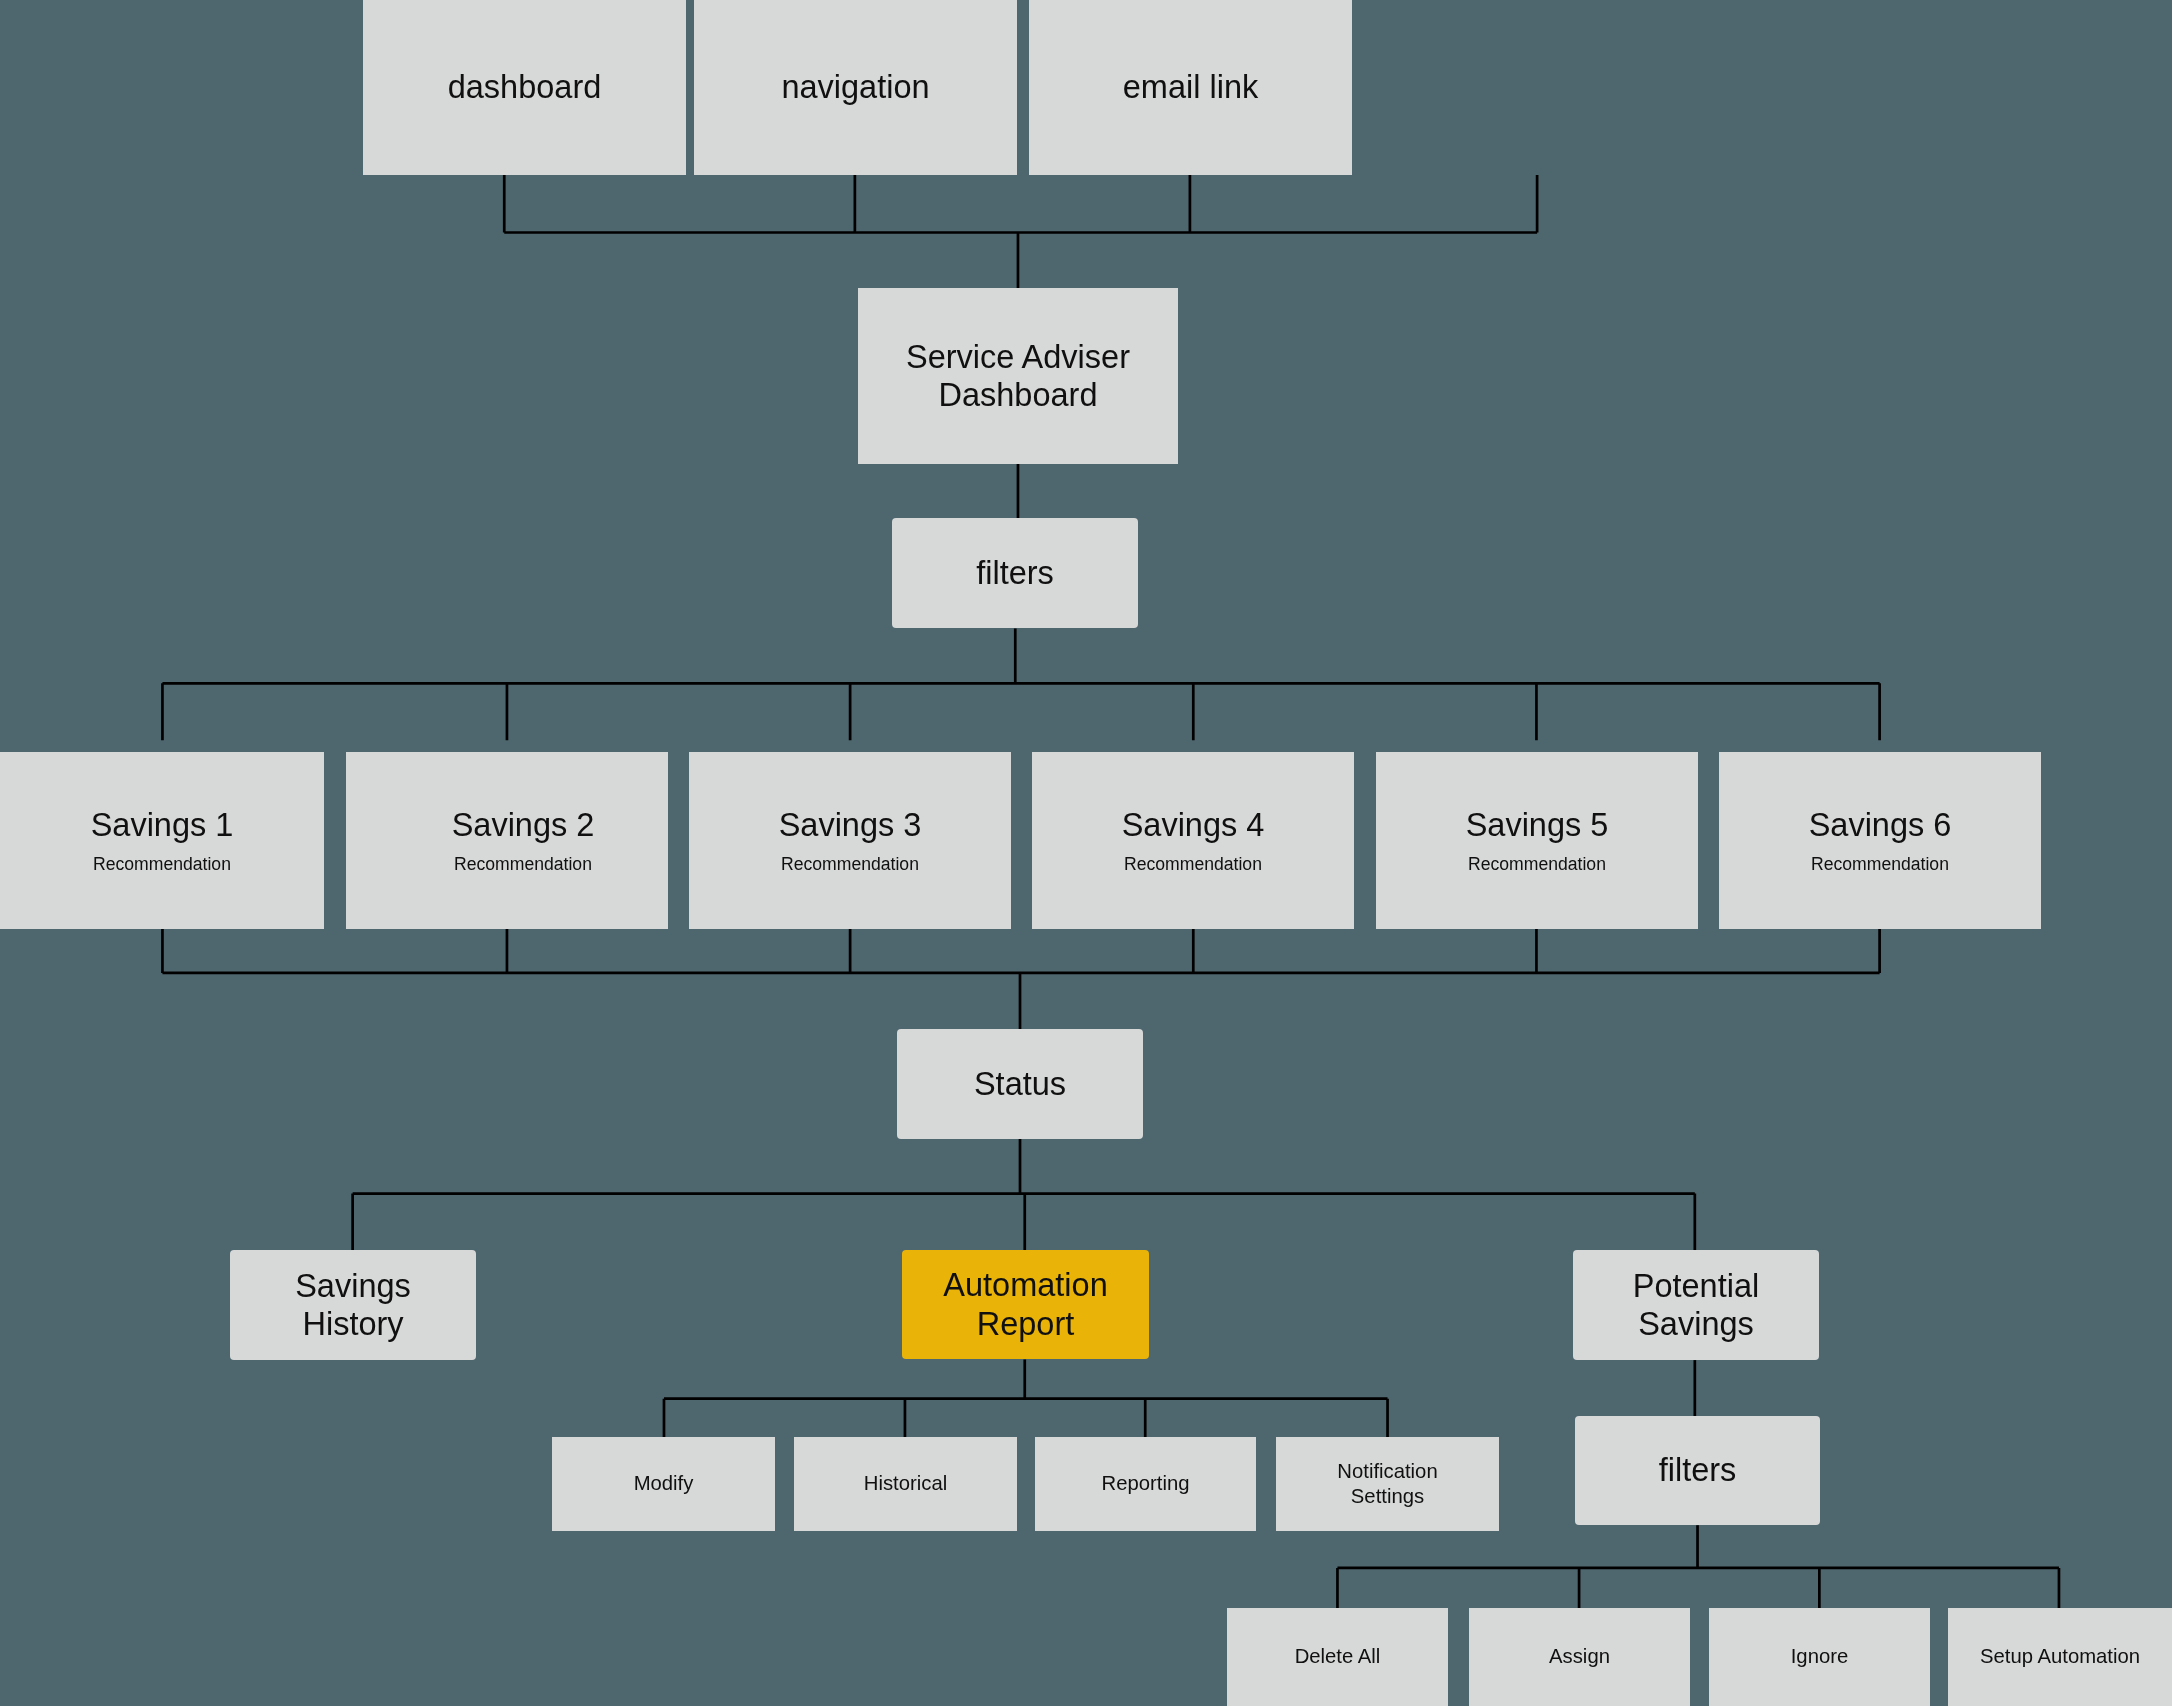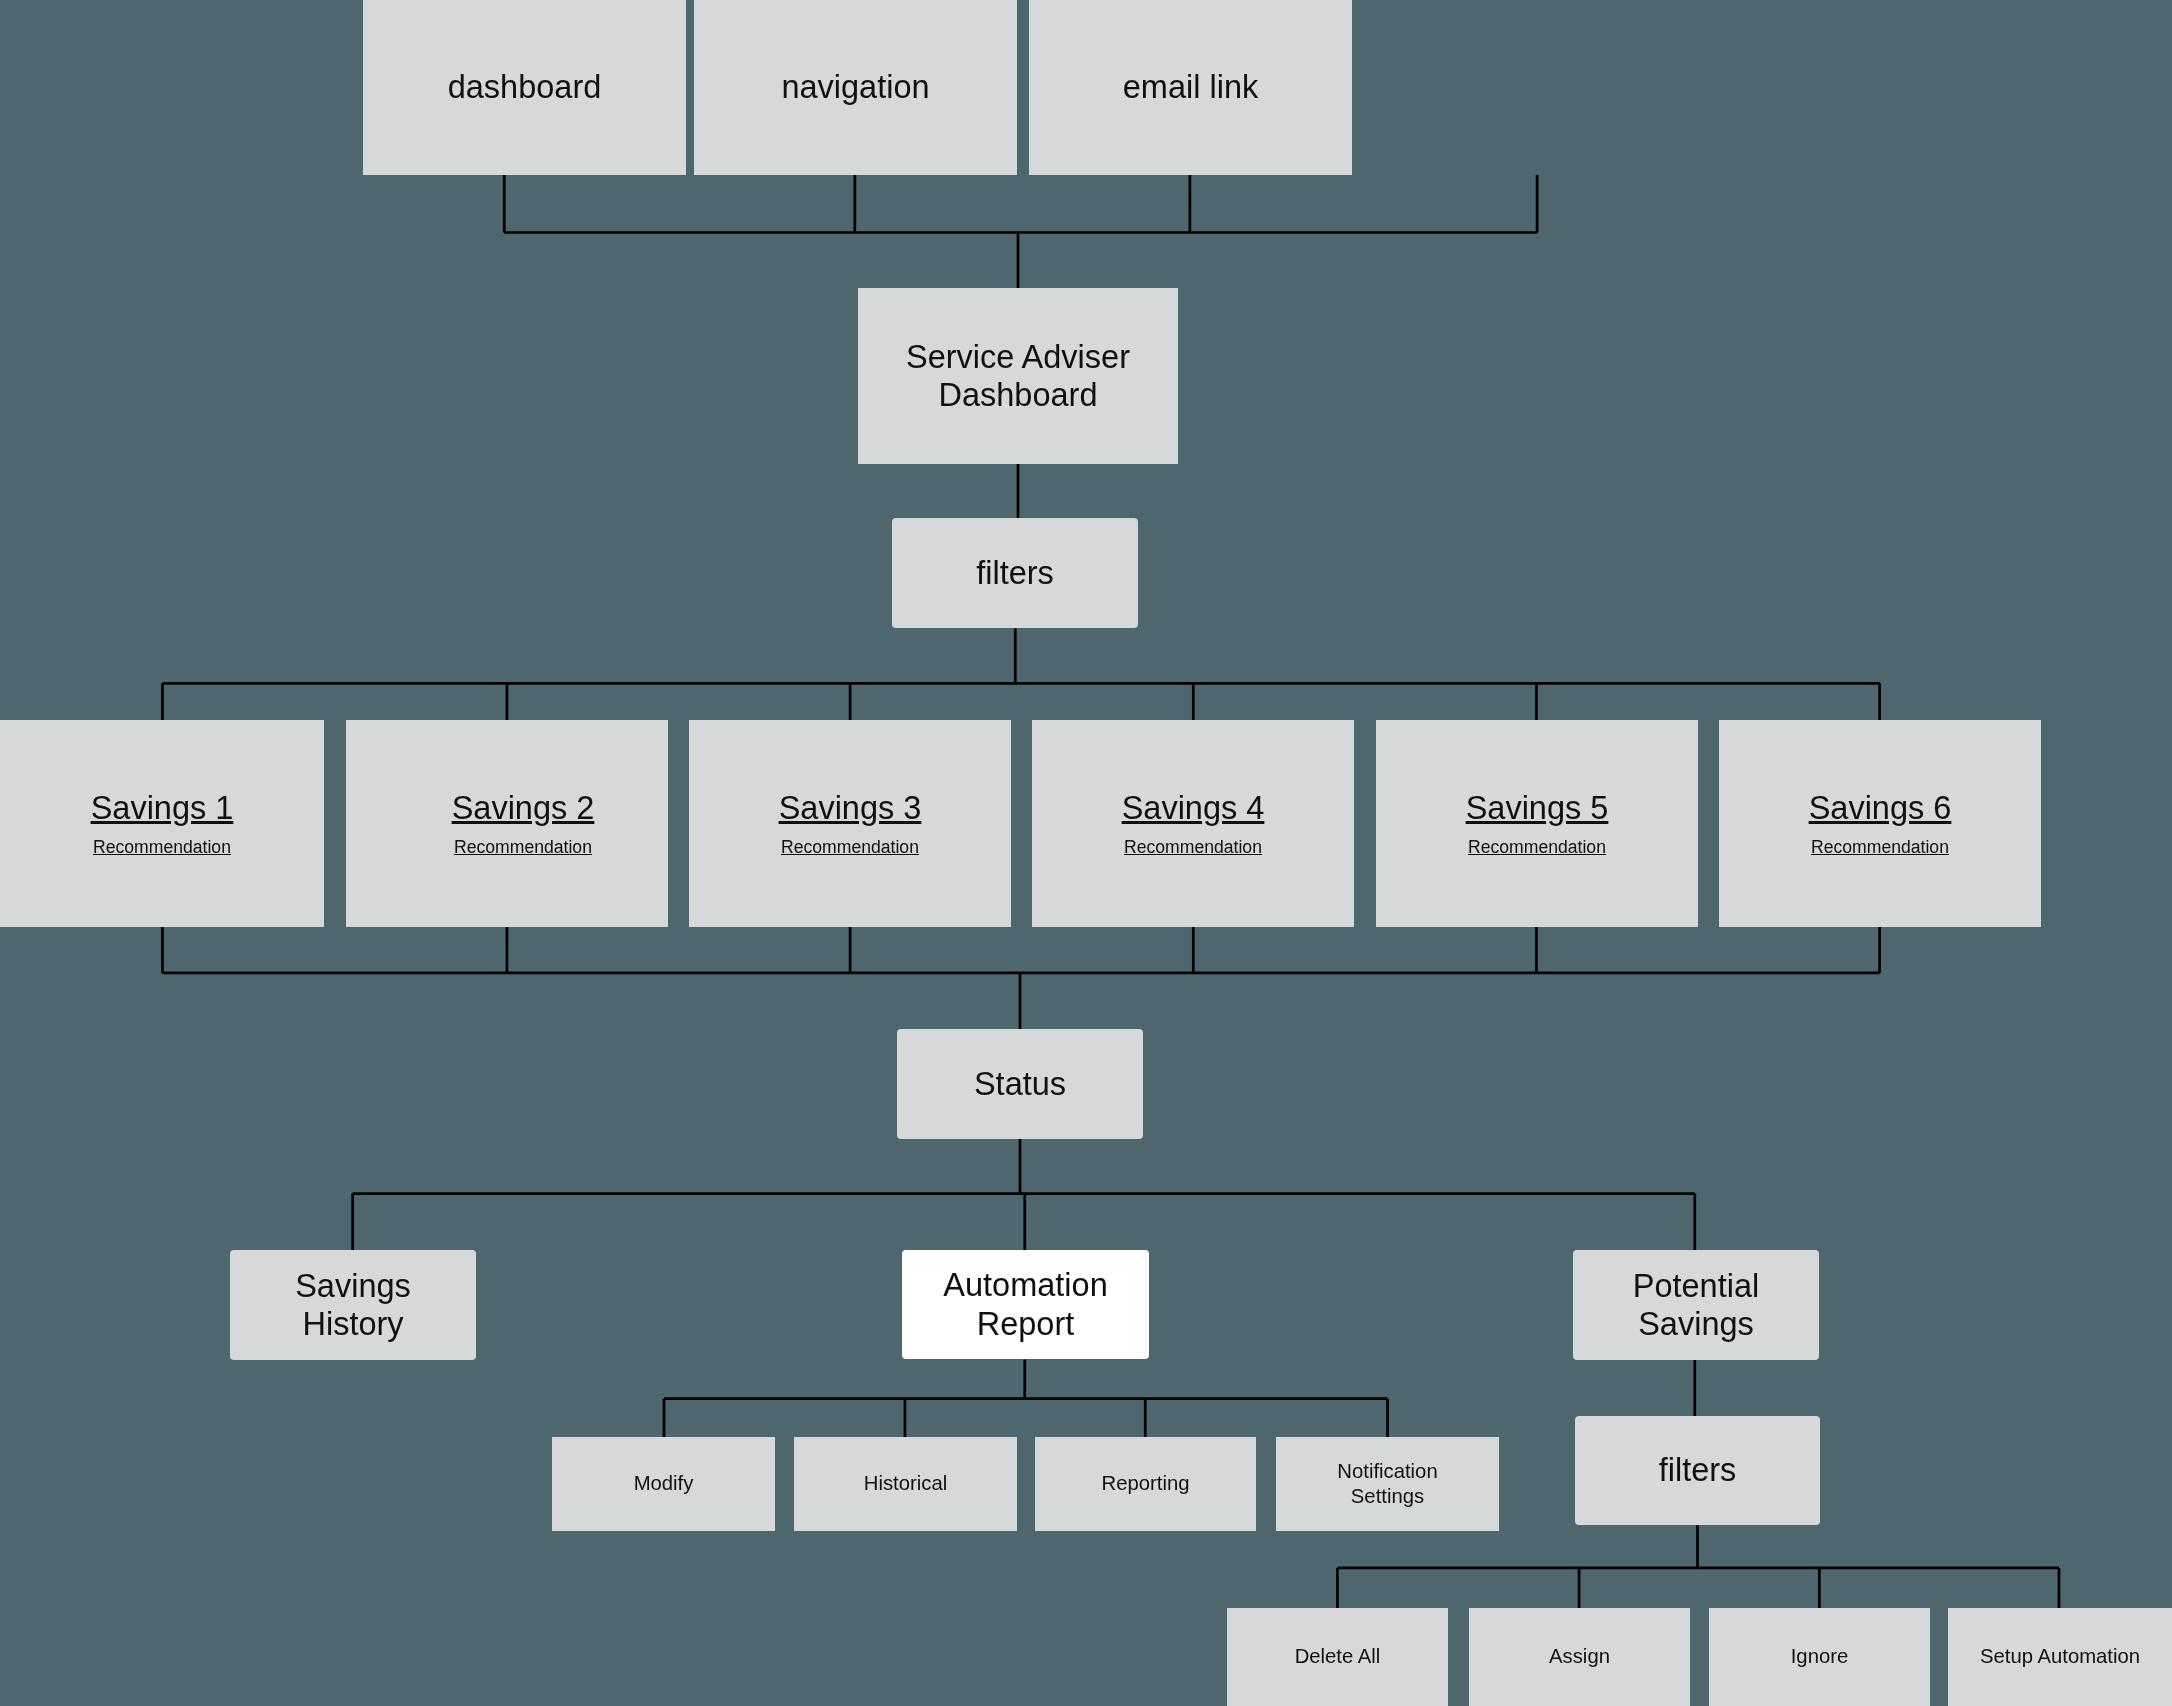--- a/index.html
+++ b/index.html
@@ -43,21 +43,21 @@
   
   .src { top: 0; width: 323px; height: 175px; }
   #n-dashboard    { left:  363px; align-items: center; }
   #n-navigation   { left: 694px; }
   #n-email-link   { left: 1029px; }
   #n-notification { left: 1376px; }
 
   #n-sad        { left: 858px; top:  288px; width: 320px; height: 176px; }
   #n-filters-top{ left: 892px; top:  518px; width: 246px; height: 110px; }
 
-  .savings { top: 720px; width: 322px; height: 207px; text-decoration: underline; }
+  .savings { top: 752px; width: 322px; height: 177px; }
   #n-sav1 { left:    0px; width: 324px; }
   #n-sav2 { left:  346px; padding-left: 32px; }
   #n-sav3 { left: 689px; }
   #n-sav4 { left: 1032px; }
   #n-sav5 { left: 1376px; }
   #n-sav6 { left: 1719px; }
 
   #n-status { left: 897px; top: 1029px; width: 246px; height: 110px; }
 
   #n-savings-history  { left:  230px; top: 1250px; width: 246px; height: 110px; }
@@ -137,21 +137,21 @@
     <span class="subtitle">Recommendation</span>
   </div>
 
   <div class="node rounded" id="n-status" style="background: rgb(215, 216, 216); color: rgb(16, 16, 16);">
     <span class="lbl-lg">Status</span>
   </div>
 
   <div class="node rounded" id="n-savings-history" style="background: rgb(215, 216, 216); color: rgb(16, 16, 16);">
     <span class="lbl-lg w-narrow">Savings History</span>
   </div>
-  <div class="node rounded" id="n-automation-report" style="background: #ffffff; color: rgb(16, 16, 16); justify-content: center;">
+  <div class="node rounded" id="n-automation-report" style="background: #eab308; color: rgb(16, 16, 16); justify-content: center;">
     <span class="lbl-lg w-narrow">Automation Report</span>
   </div>
   <div class="node rounded" id="n-potential-savings" style="background: rgb(215, 216, 216); color: rgb(16, 16, 16);">
     <span class="lbl-lg w-narrow">Potential Savings</span>
   </div>
 
   <div class="node auto-child" id="n-modify" style="background: rgb(215, 216, 216); color: rgb(16, 16, 16);">
     <span class="lbl-sm">Modify</span>
   </div>
   <div class="node auto-child" id="n-historical" style="background: rgb(215, 216, 216); color: rgb(16, 16, 16);">

